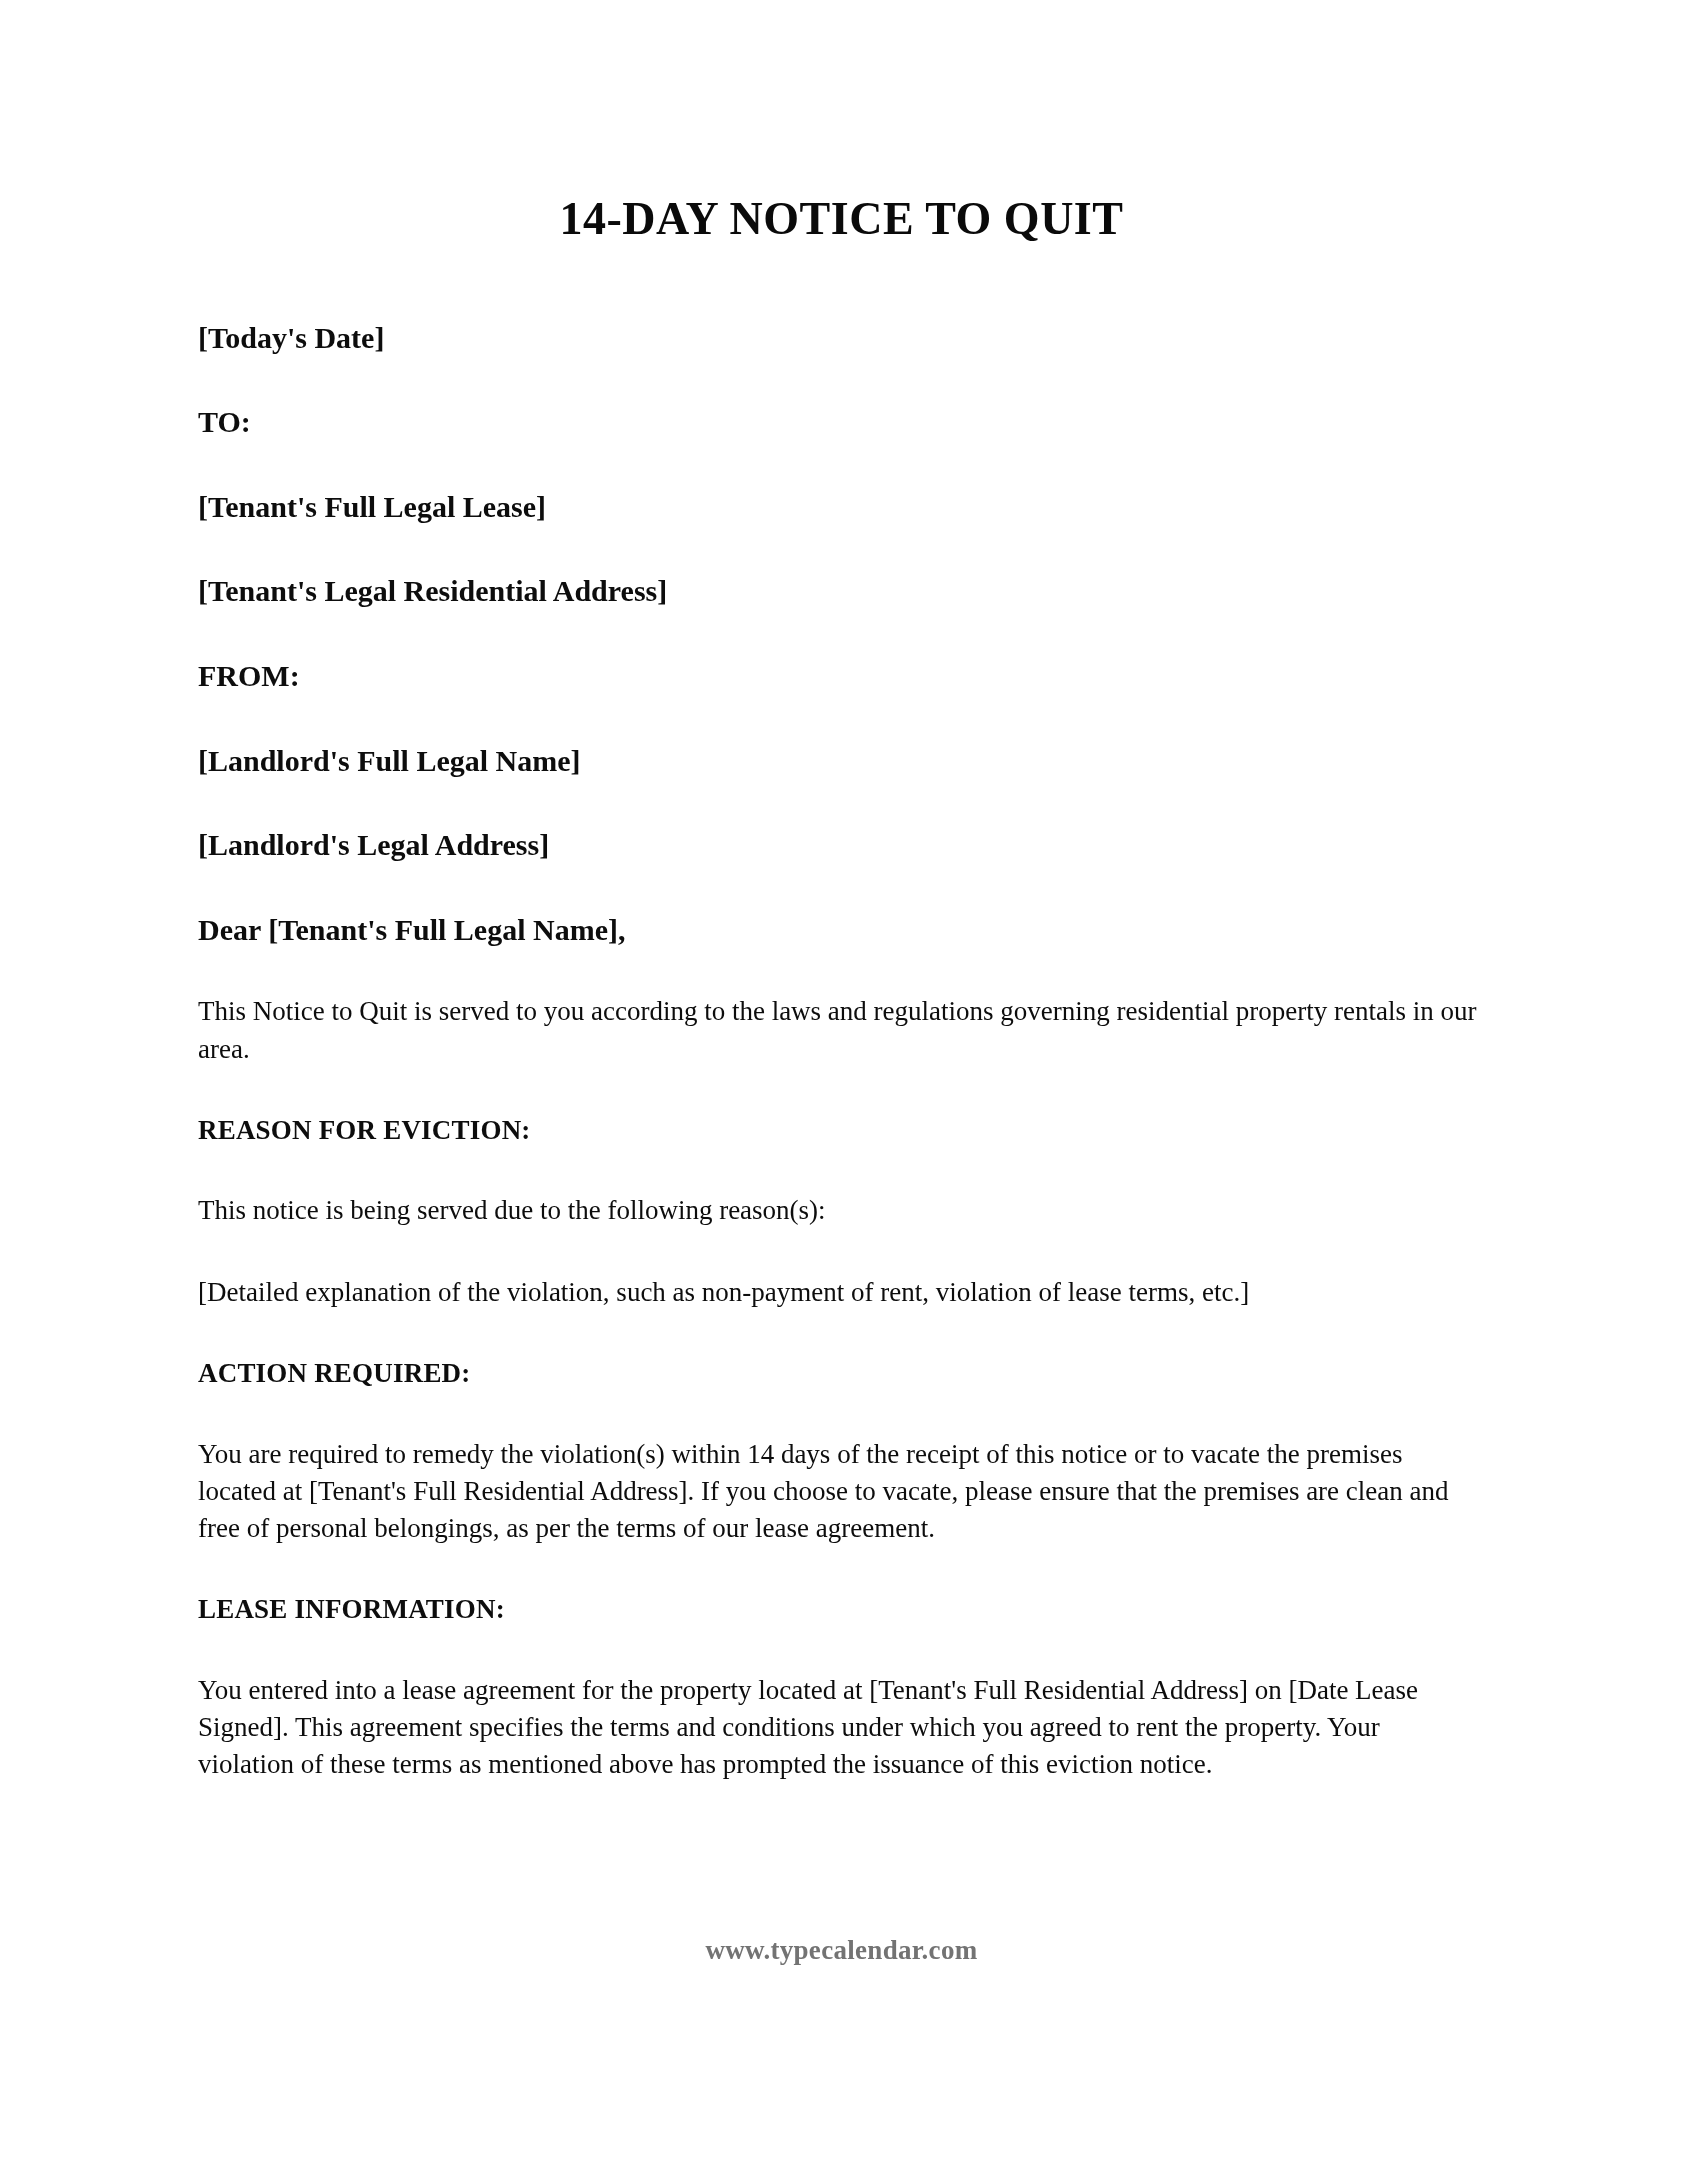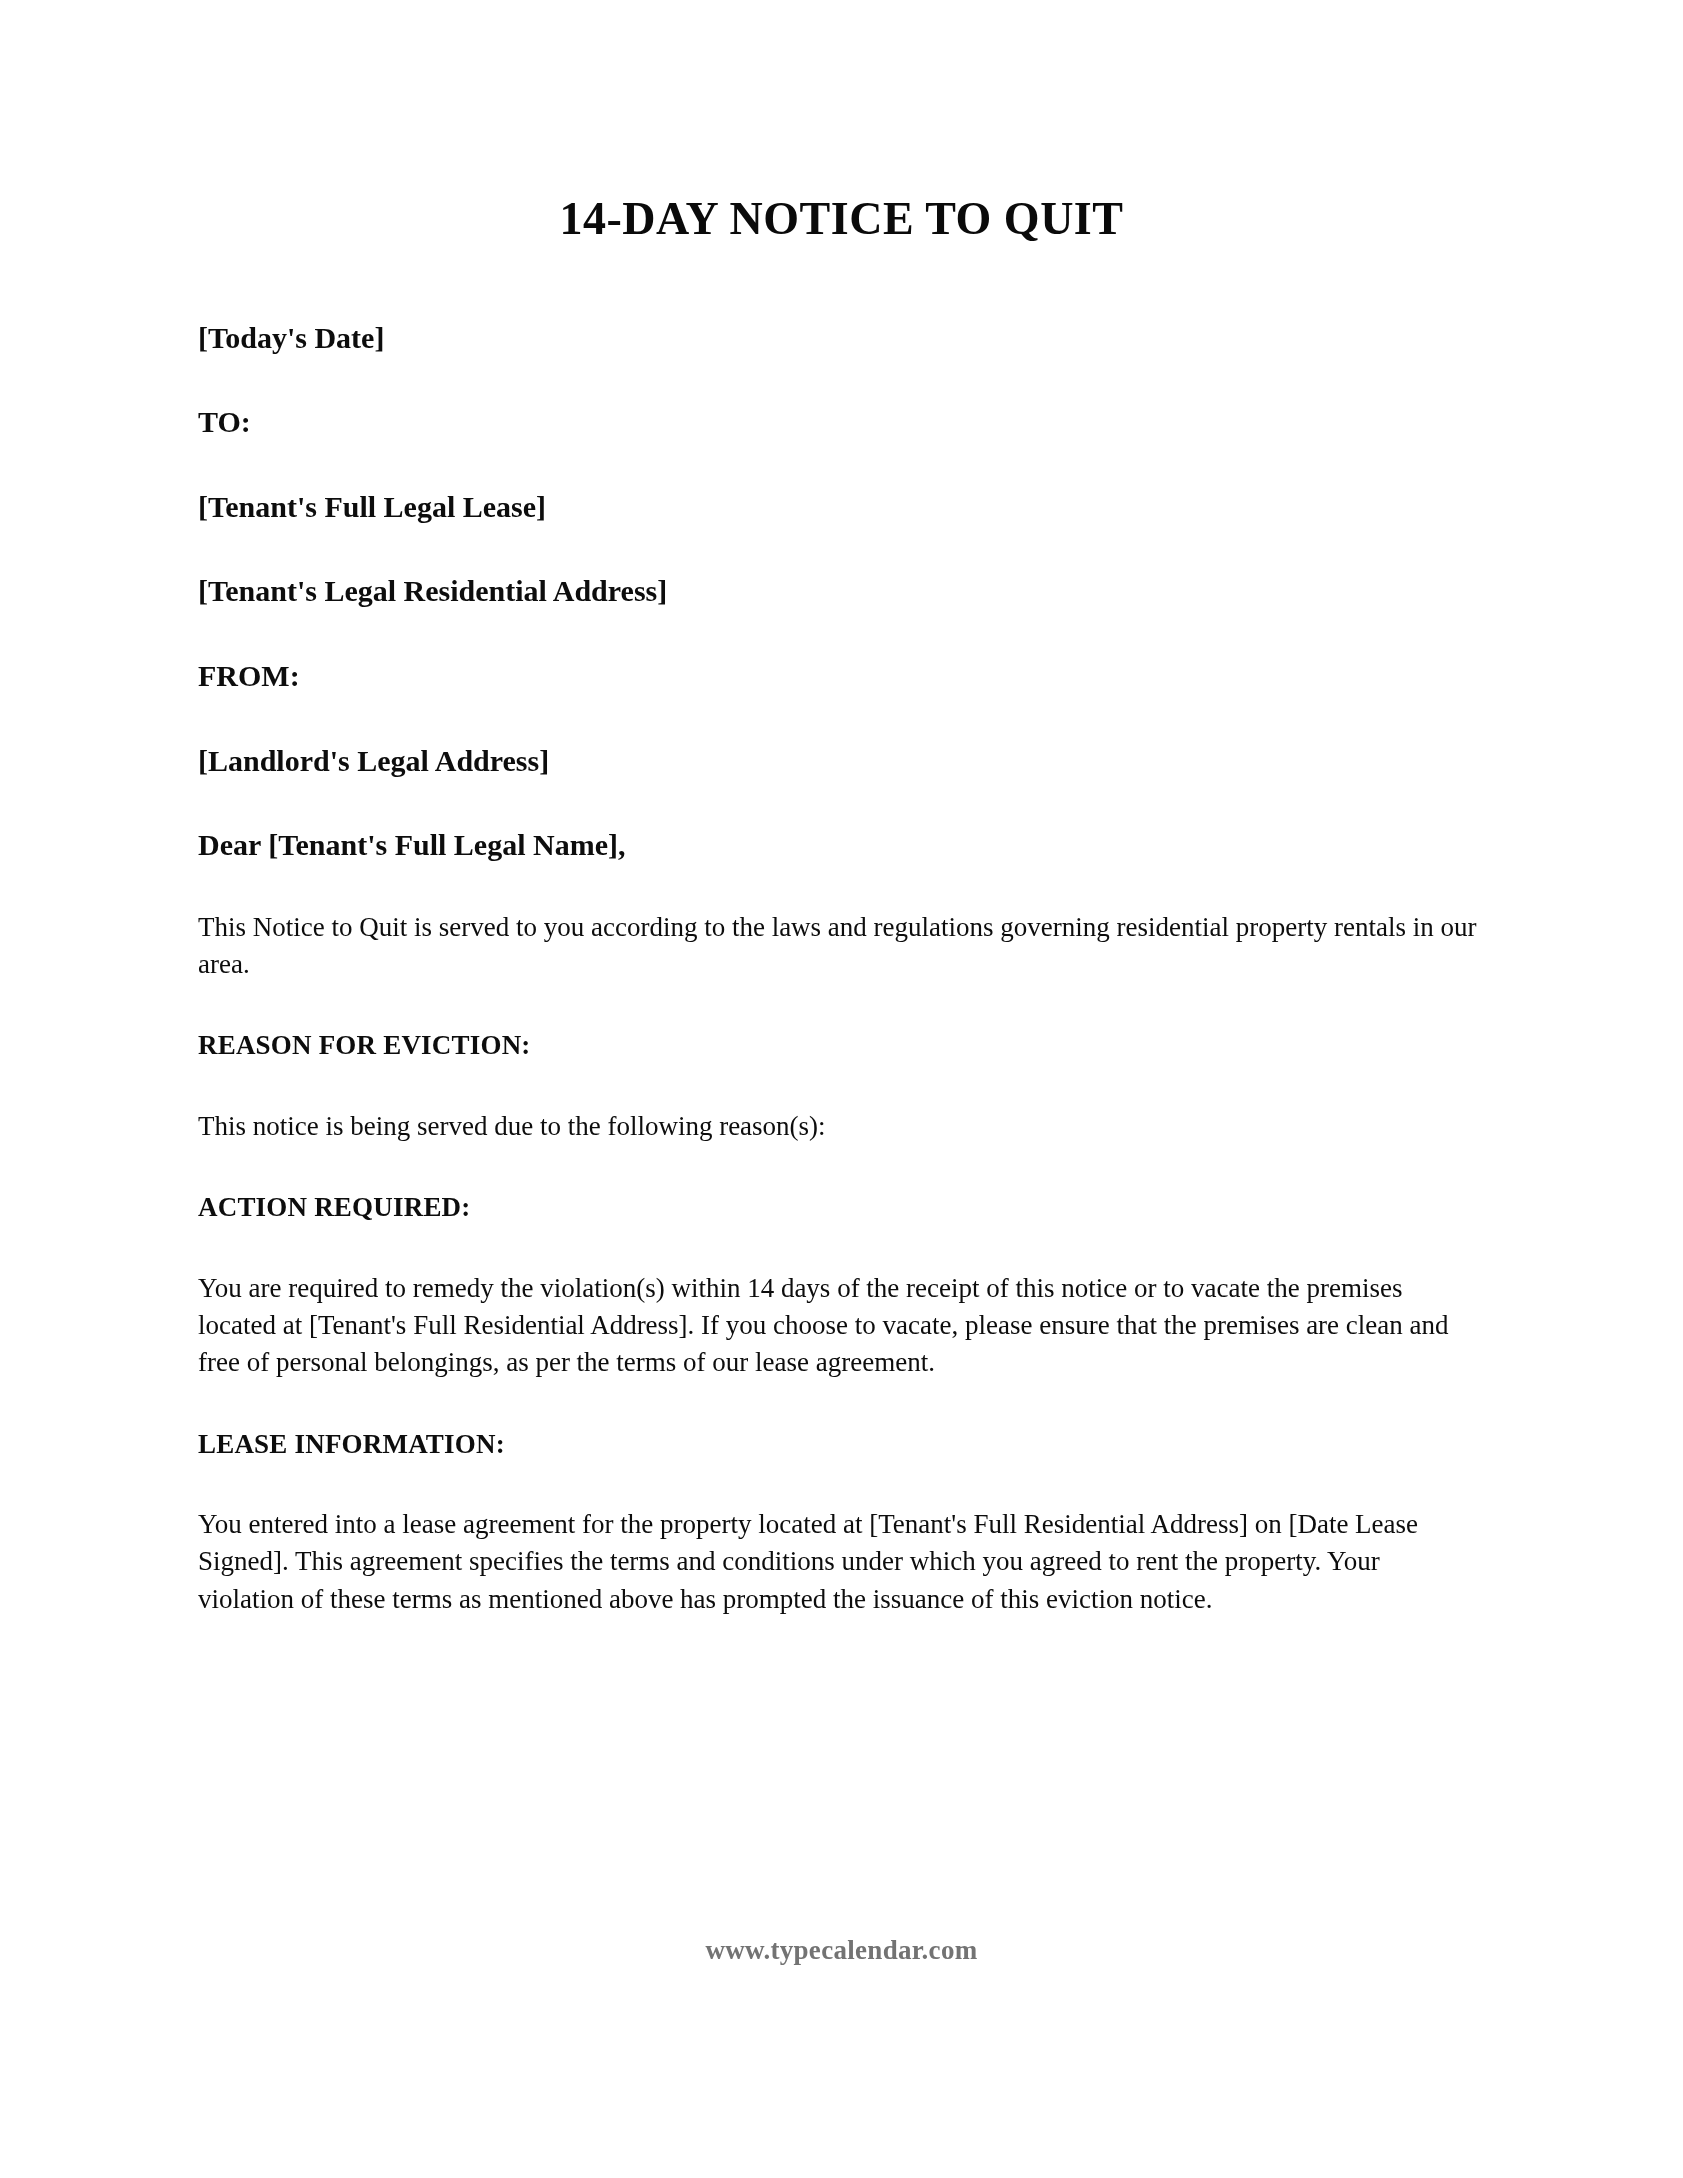--- a/index.html
+++ b/index.html
@@ -86,31 +86,33 @@
     <p class="field-line first-field">[Today's Date]</p>
 
     <p class="field-line">TO:</p>
 
     <p class="field-line">[Tenant's Full Legal Lease]</p>
 
     <p class="field-line">[Tenant's Legal Residential Address]</p>
 
     <p class="field-line">FROM:</p>
 
+    <p class="field-line">[Landlord's Full Legal Name]</p>
 
     <p class="field-line">[Landlord's Legal Address]</p>
 
     <p class="field-line">Dear [Tenant's Full Legal Name],</p>
 
     <p class="body-par">This Notice to Quit is served to you according to the laws and regulations governing residential property rentals in our area.</p>
 
     <h2 class="section-heading">REASON FOR EVICTION:</h2>
 
     <p class="body-par">This notice is being served due to the following reason(s):</p>
 
+    <p class="body-par">[Detailed explanation of the violation, such as non-payment of rent, violation of lease terms, etc.]</p>
 
     <h2 class="section-heading">ACTION REQUIRED:</h2>
 
     <p class="body-par">You are required to remedy the violation(s) within 14 days of the receipt of this notice or to vacate the premises located at [Tenant's Full Residential Address]. If you choose to vacate, please ensure that the premises are clean and free of personal belongings, as per the terms of our lease agreement.</p>
 
     <h2 class="section-heading">LEASE INFORMATION:</h2>
 
     <p class="body-par">You entered into a lease agreement for the property located at [Tenant's Full Residential Address] on [Date Lease Signed]. This agreement specifies the terms and conditions under which you agreed to rent the property. Your violation of these terms as mentioned above has prompted the issuance of this eviction notice.</p>
 
   </div>

